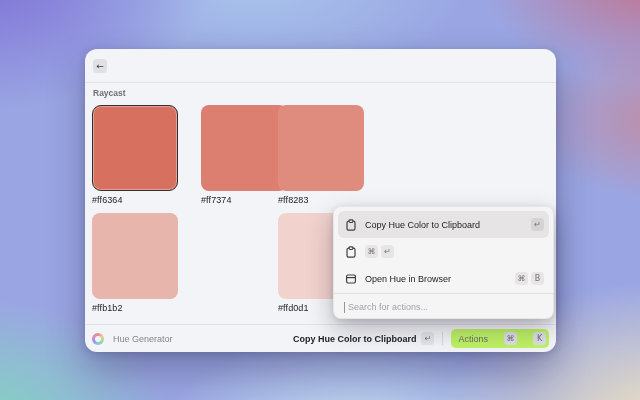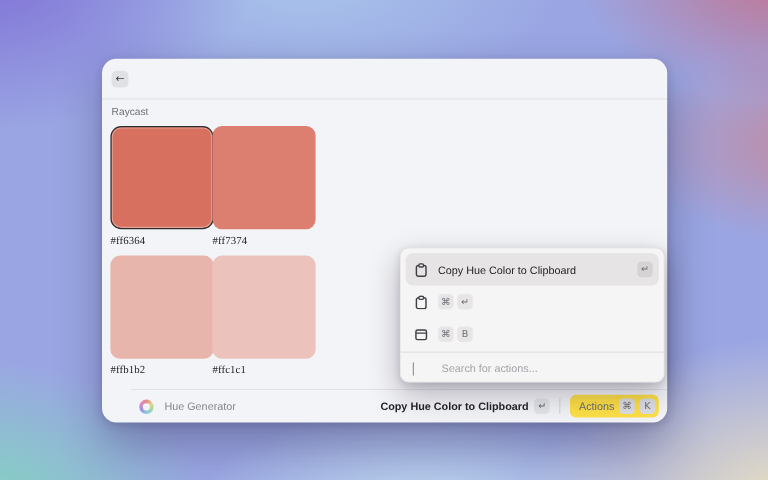--- a/index.html
+++ b/index.html
@@ -23,65 +23,64 @@
     color:#3c3c41;font-size:9px;line-height:14px;text-align:center;cursor:default;
     font-family:"DejaVu Sans",sans-serif;
   }
   .search-placeholder{
     position:absolute;left:31px;top:0;height:33px;line-height:33px;
     font-size:10.5px;color:#a0a5ad;
   }
   .hr{position:absolute;left:0;right:0;height:1px;background:rgba(20,20,40,.08);}
   .hr-top{top:33px;}
   .section-label{
-    position:absolute;left:8px;top:39px;font-size:8.5px;font-weight:400;color:#6e6f74;
-  }
-  
-  .cell{position:absolute;width:102px;font-family:Liberation Serif, serif;}
+    position:absolute;left:8px;top:39px;font-size:8.5px;font-weight:700;color:#6e6f74;
+  }
+  
+  .cell{position:absolute;width:102px;}
   .row1{top:56px;} .row2{top:164px;}
-  .c1{left:7px;} .c2{left:92px;} .c3{left:193px;} .c4{left:286px;} .c5{left:379px;}
+  .c1{left:7px;} .c2{left:116px;} .c3{left:193px;} .c4{left:286px;} .c5{left:379px;}
   .swatch{
     width:86px;height:86px;border-radius:8px;box-sizing:border-box;
   }
   .swatch.selected{
     border:1.5px solid #2d2d32;border-radius:9px;
     box-shadow:inset 0 0 0 1px rgba(255,255,255,.35);
   }
   .hex{
     margin-top:4px;font-size:9px;font-weight:500;color:#232327;letter-spacing:.1px;
   }
   
   .footer{
     position:absolute;left:0;right:0;bottom:0;height:27px;
     border-top:1px solid rgba(20,20,40,.08);
     display:flex;align-items:center;
     border-radius:0 0 12px 12px;
-    margin-left:24px;
   }
   .hue-ring{
     position:relative;width:12px;height:12px;border-radius:50%;margin-left:7px;
     background:conic-gradient(#e58c8c,#e5d28c,#9cd9a8,#8cc9e0,#9a94e0,#d98cc7,#e58c8c);
   }
   .hue-ring::after{
     content:"";position:absolute;left:3px;top:3px;width:6px;height:6px;border-radius:50%;
     background:#f3f4f7;
   }
   .footer-title{margin-left:9px;font-size:9px;color:#85868b;}
   .footer-right{margin-left:auto;display:flex;align-items:center;gap:6px;padding-right:7px;}
   .primary-action{display:flex;align-items:center;gap:5px;}
   .primary-action .label{font-size:9px;font-weight:700;color:#242428;}
   .kbd{
     min-width:13px;height:13px;padding:0 2px;border-radius:3.5px;background:#e3e5e9;
     color:#6d6e74;font-size:8px;line-height:13px;text-align:center;
     font-family:"DejaVu Sans",sans-serif;box-sizing:border-box;
   }
   .vsep{width:1px;height:13px;background:rgba(20,20,40,.12);margin:0 2px;}
   .actions-btn{
-    display:flex;align-items:center;gap:4px;height:19px;
-    background:#fde047;border-radius:5px;padding:0 3px 0 7px;
+    display:flex;align-items:center;gap:16px;height:19px;
+    background:#bef264;border-radius:5px;padding:0 3px 0 7px;
   }
   .actions-btn .label{font-size:9px;font-weight:500;color:#696a70;}
   .actions-btn .kbd{background:#dcdee3;}
   
   .panel{
     position:absolute;left:248px;top:157px;width:221px;height:113px;box-sizing:border-box;
     background:#f6f5f5;border:1px solid rgba(0,0,0,.06);border-radius:8px;
     box-shadow:0 10px 26px rgba(20,15,40,.28),0 2px 6px rgba(20,15,40,.12);
     padding:4px;z-index:5;
   }
@@ -91,21 +90,21 @@
   }
   .panel-item.highlighted{background:#e6e4e5;}
   .panel-item .p-icon{width:12px;height:12px;margin-right:8px;flex:0 0 auto;display:flex;}
   .panel-item .p-label{flex:1;font-size:9px;font-weight:500;color:#222226;}
   .panel-item .p-keys{display:flex;gap:3px;}
   .panel-item .kbd{background:#e7e5e6;color:#717177;}
   .panel-item.highlighted .kbd{background:#d5d3d4;}
   .panel-hr{position:absolute;left:0;right:0;top:86px;height:1px;background:rgba(20,20,40,.09);}
   .panel-search{
     position:absolute;left:0;right:0;top:87px;height:26px;
-    display:flex;align-items:center;padding-left:10px;gap:20px;
+    display:flex;align-items:center;padding-left:10px;
   }
   .caret{width:1px;height:11px;background:#96969c;margin-right:3px;}
   .panel-search .ph{font-size:9px;color:#a2a3a9;}
   svg .st{stroke:#3f3f44;stroke-width:1.2;fill:none;}
 </style>
 </head>
 <body>
 
 <div class="bg" style="background: radial-gradient(60% 55% at -4% -6%, rgb(127, 112, 214) 0%, transparent 62%), radial-gradient(55% 45% at 40% -5%, rgb(169, 197, 235) 0%, transparent 60%), radial-gradient(45% 42% at 104% -6%, rgb(197, 112, 138) 0%, transparent 65%), radial-gradient(40% 35% at 106% 30%, rgb(194, 139, 161) 0%, transparent 60%), radial-gradient(55% 55% at 104% 106%, rgb(240, 228, 192) 0%, transparent 65%), radial-gradient(50% 40% at 55% 108%, rgb(195, 221, 239) 0%, transparent 60%), radial-gradient(50% 50% at -4% 106%, rgb(130, 215, 190) 0%, transparent 62%), rgb(154, 166, 227);">
   <div class="window">
@@ -120,28 +119,32 @@
     <div class="section-label">Raycast</div>
 
     <div class="cell row1 c1">
       <div class="swatch selected" style="background: rgb(216, 112, 95);"></div>
       <div class="hex">#ff6364</div>
     </div>
     <div class="cell row1 c2">
       <div class="swatch" style="background: rgb(220, 127, 113);"></div>
       <div class="hex">#ff7374</div>
     </div>
+    <div class="cell row1 c3">
+      <div class="swatch" style="background: rgb(223, 140, 127);"></div>
+      <div class="hex">#ff8283</div>
+    </div>
 
     <div class="cell row2 c1">
       <div class="swatch" style="background: rgb(232, 181, 173);"></div>
       <div class="hex">#ffb1b2</div>
     </div>
-    <div class="cell row2 c2">
-      <div class="swatch" style="background: rgb(236, 195, 188);"></div>
-      <div class="hex">#ffc1c1</div>
+    <div class="cell row2 c3">
+      <div class="swatch" style="background: rgb(241, 210, 205);"></div>
+      <div class="hex">#ffd0d1</div>
     </div>
 
     <div class="footer">
       <div class="hue-ring"></div>
       <div class="footer-title">Hue Generator</div>
       <div class="footer-right">
         <div class="primary-action">
           <span class="label">Copy Hue Color to Clipboard</span>
           <span class="kbd">↵</span>
         </div>
@@ -179,20 +182,21 @@
           <span class="kbd">↵</span>
         </span>
       </div>
       <div class="panel-item">
         <span class="p-icon">
           <svg width="12" height="12" viewBox="0 0 12 12">
               <rect class="st" x="1.6" y="2" width="8.8" height="8" rx="1.4"></rect>
               <line class="st" x1="1.6" y1="4.6" x2="10.4" y2="4.6"></line>
             </svg>
         </span>
+        <span class="p-label">Open Hue in Browser</span>
         <span class="p-keys">
           <span class="kbd">⌘</span>
           <span class="kbd">B</span>
         </span>
       </div>
       <div class="panel-hr"></div>
       <div class="panel-search">
         <span class="caret"></span>
         <span class="ph">Search for actions...</span>
       </div>

